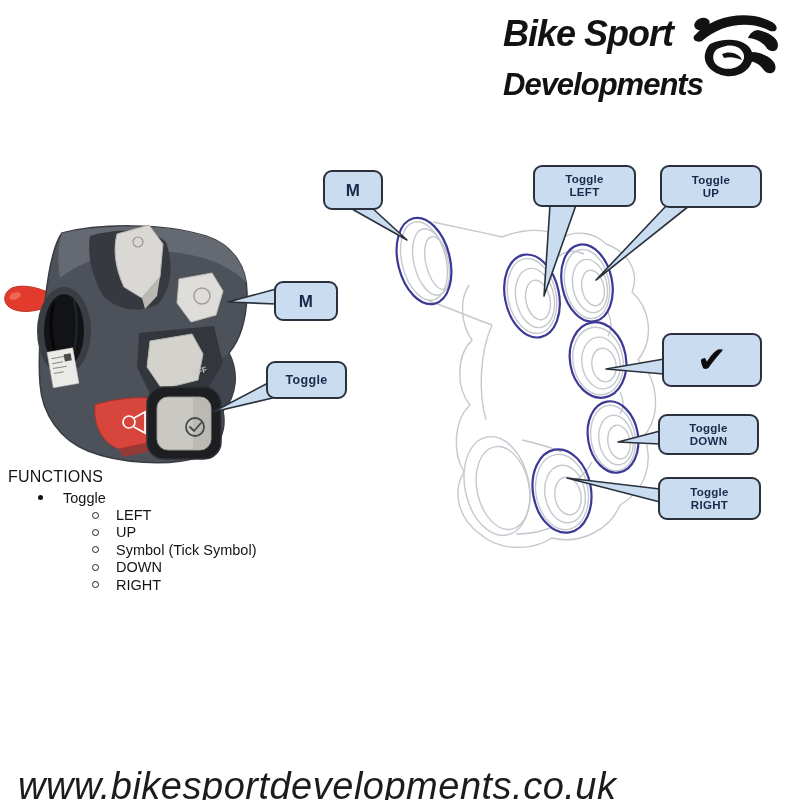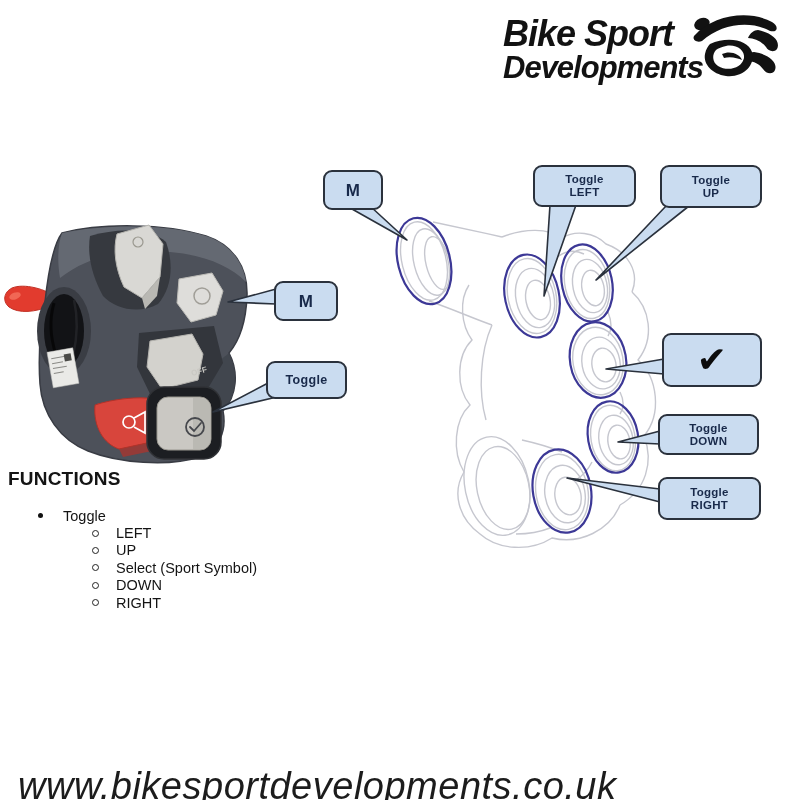--- a/index.html
+++ b/index.html
@@ -17,25 +17,25 @@
     text-align:center;
   }
   .co.big{font-size:17px;line-height:17px;}
   .co.tick{font-size:36px;line-height:38px;color:#0c0c0c;font-weight:bold;}
   
   #logo-text{
     position:absolute;left:503px;top:16px;z-index:2;color:#121212;
     font-style:italic;font-weight:bold;letter-spacing:-1px;white-space:nowrap;
   }
   #logo-text .l1{display:block;font-size:36px;line-height:36px;}
-  #logo-text .l2{display:block;font-size:31px;line-height:32px;}
+  #logo-text .l2{display:block;font-size:31px;line-height:32px;margin-top:17px;}
   #logo-bike{position:absolute;left:688px;top:8px;z-index:2;}
   
   #functions{position:absolute;left:8px;top:468px;z-index:2;color:#141414;width:330px;}
-  #functions .f-head{font-size:19px;font-weight:bold;margin-bottom:17px;letter-spacing:.2px;}
+  #functions .f-head{font-size:16px;font-weight:normal;margin-bottom:3px;letter-spacing:.2px;}
   .f-row{display:flex;align-items:center;height:17.4px;font-size:14.5px;}
   .f-row.l1{padding-left:30px;}
   .f-row.l2{padding-left:84px;}
   .dot{width:5px;height:5px;background:#111;border-radius:50%;margin-right:20px;flex:0 0 auto;}
   .circ{width:7px;height:7px;border:1.4px solid #222;border-radius:50%;margin-right:17px;flex:0 0 auto;box-sizing:border-box;}
   
   #footer-url{
     position:absolute;left:18px;top:765px;z-index:2;color:#1c1c1c;
     font-style:italic;font-size:38px;letter-spacing:.5px;white-space:nowrap;
   }
@@ -248,21 +248,21 @@
     <div class="f-row l2">
       <span class="circ"></span>
       <span>LEFT</span>
     </div>
     <div class="f-row l2">
       <span class="circ"></span>
       <span>UP</span>
     </div>
     <div class="f-row l2">
       <span class="circ"></span>
-      <span>Select (Sport Symbol)</span>
+      <span>Symbol (Tick Symbol)</span>
     </div>
     <div class="f-row l2">
       <span class="circ"></span>
       <span>DOWN</span>
     </div>
     <div class="f-row l2">
       <span class="circ"></span>
       <span>RIGHT</span>
     </div>
   </div>

